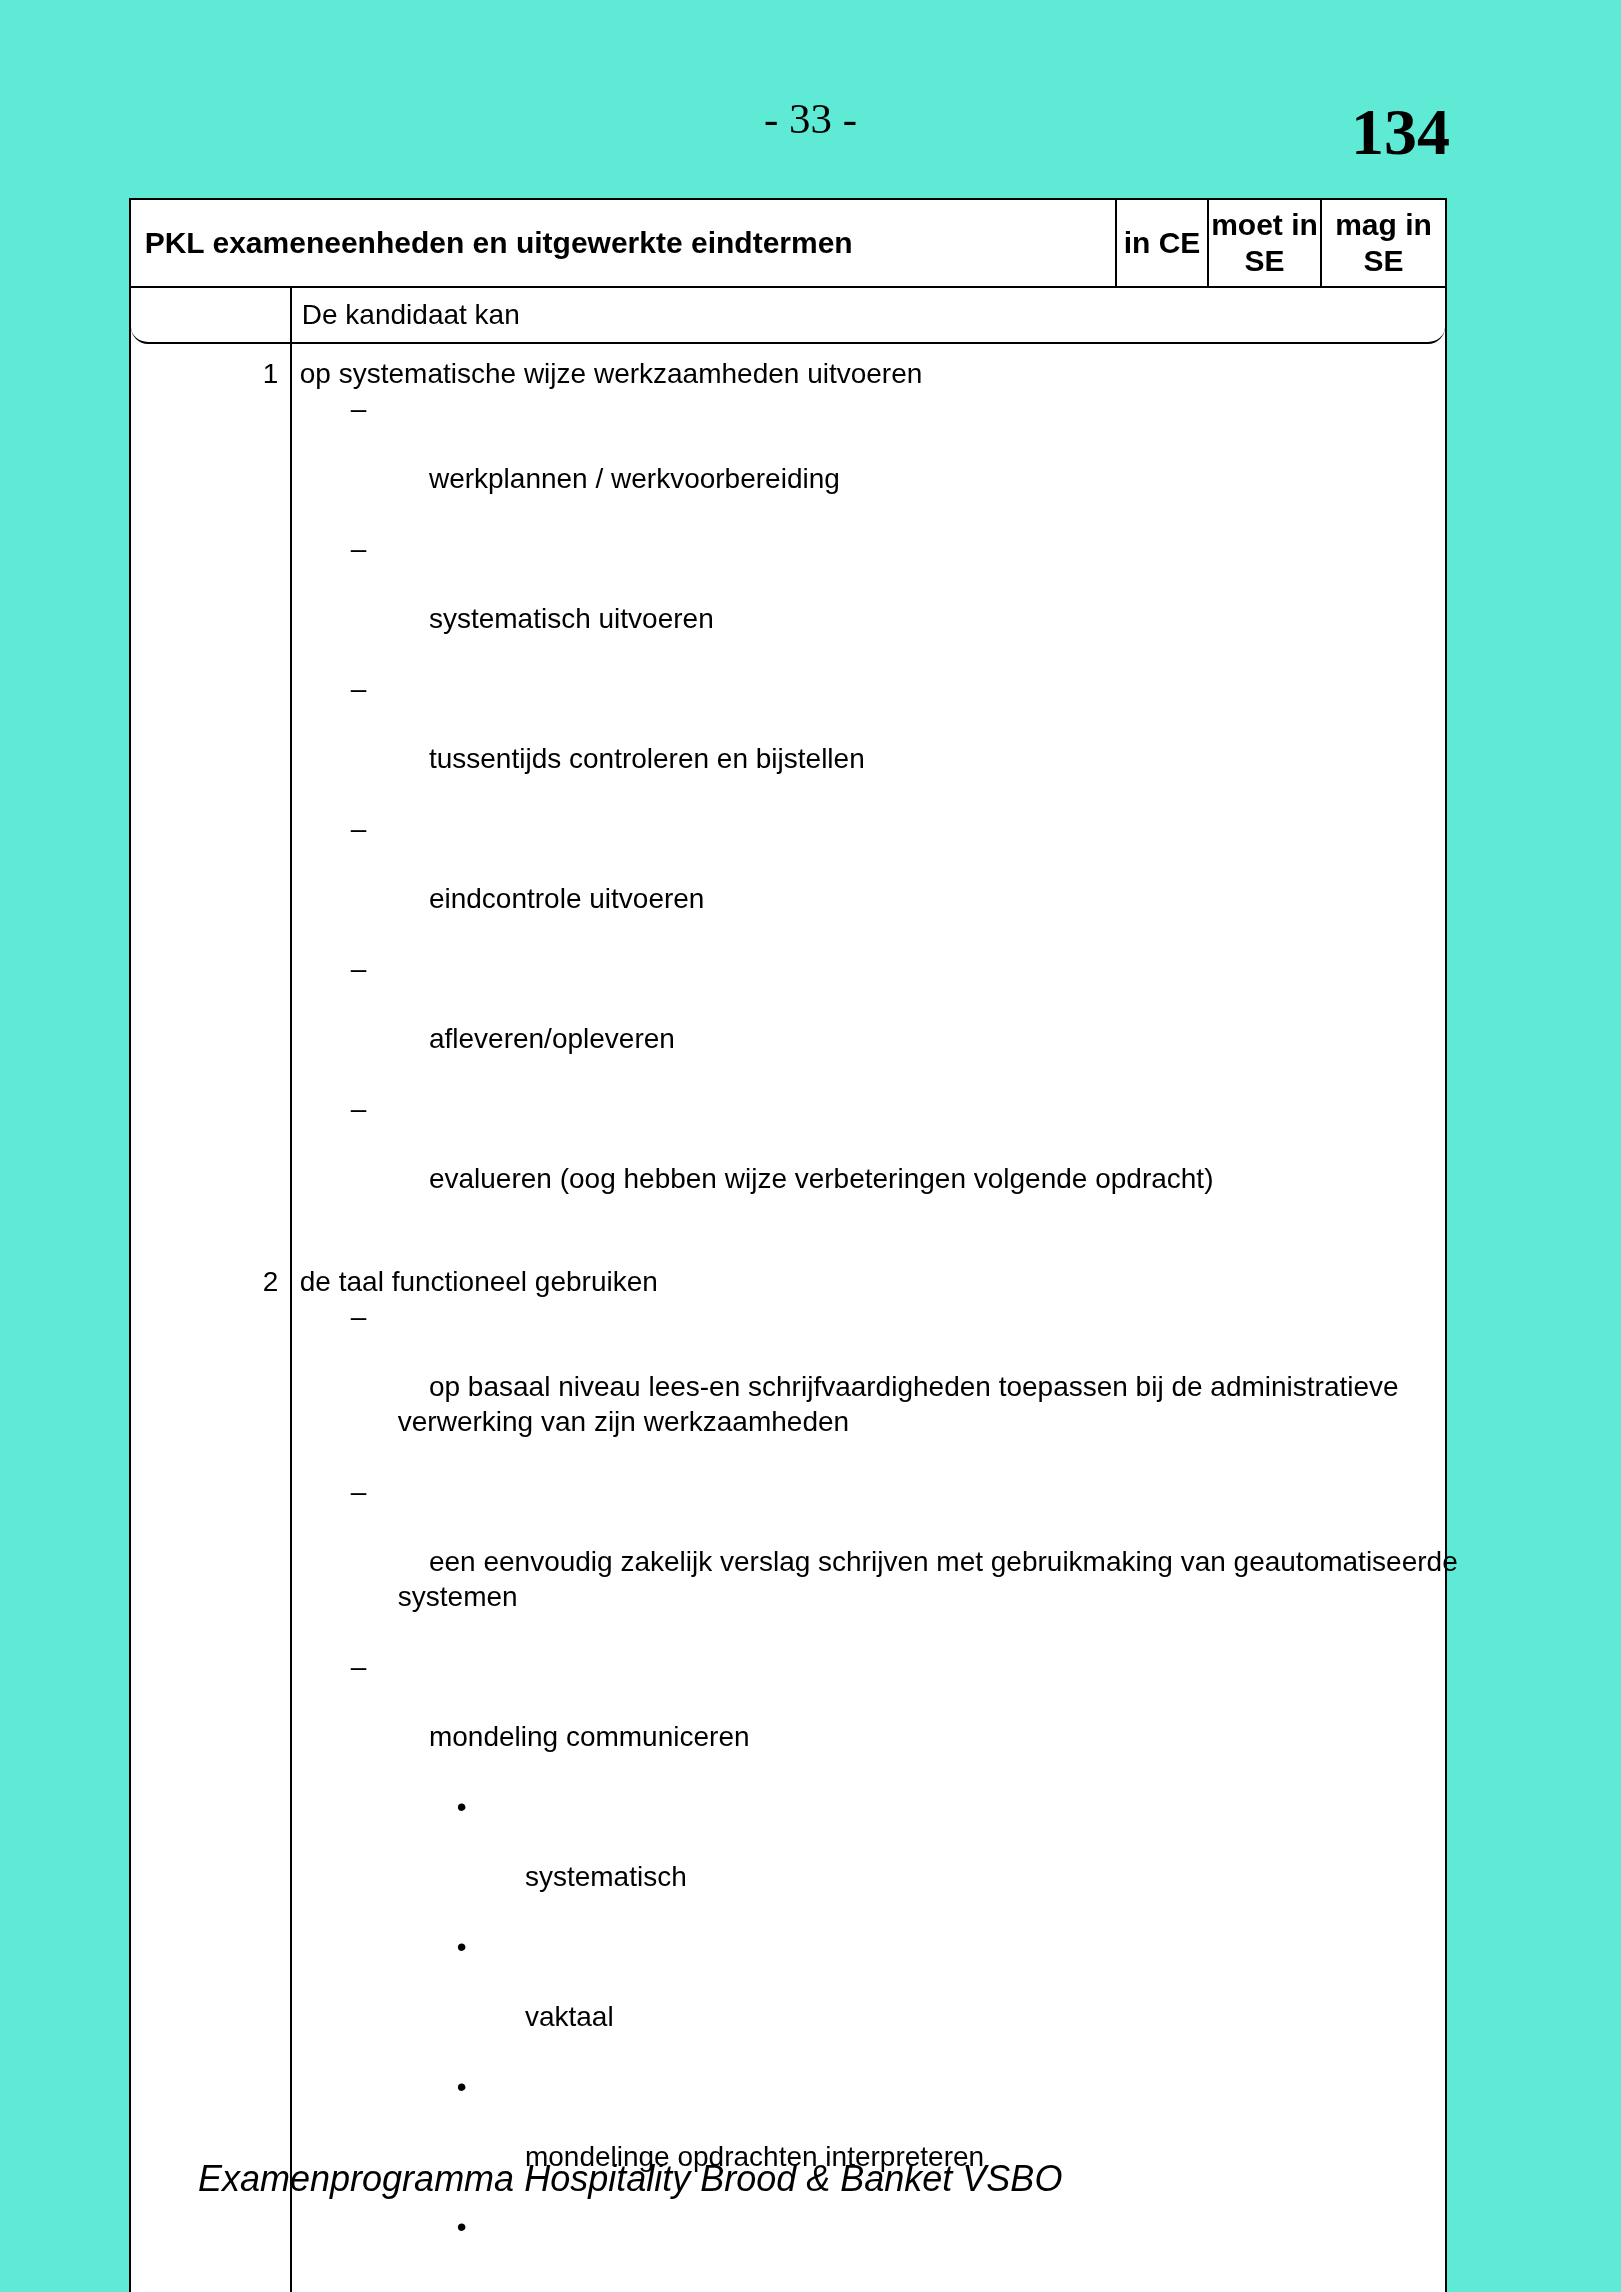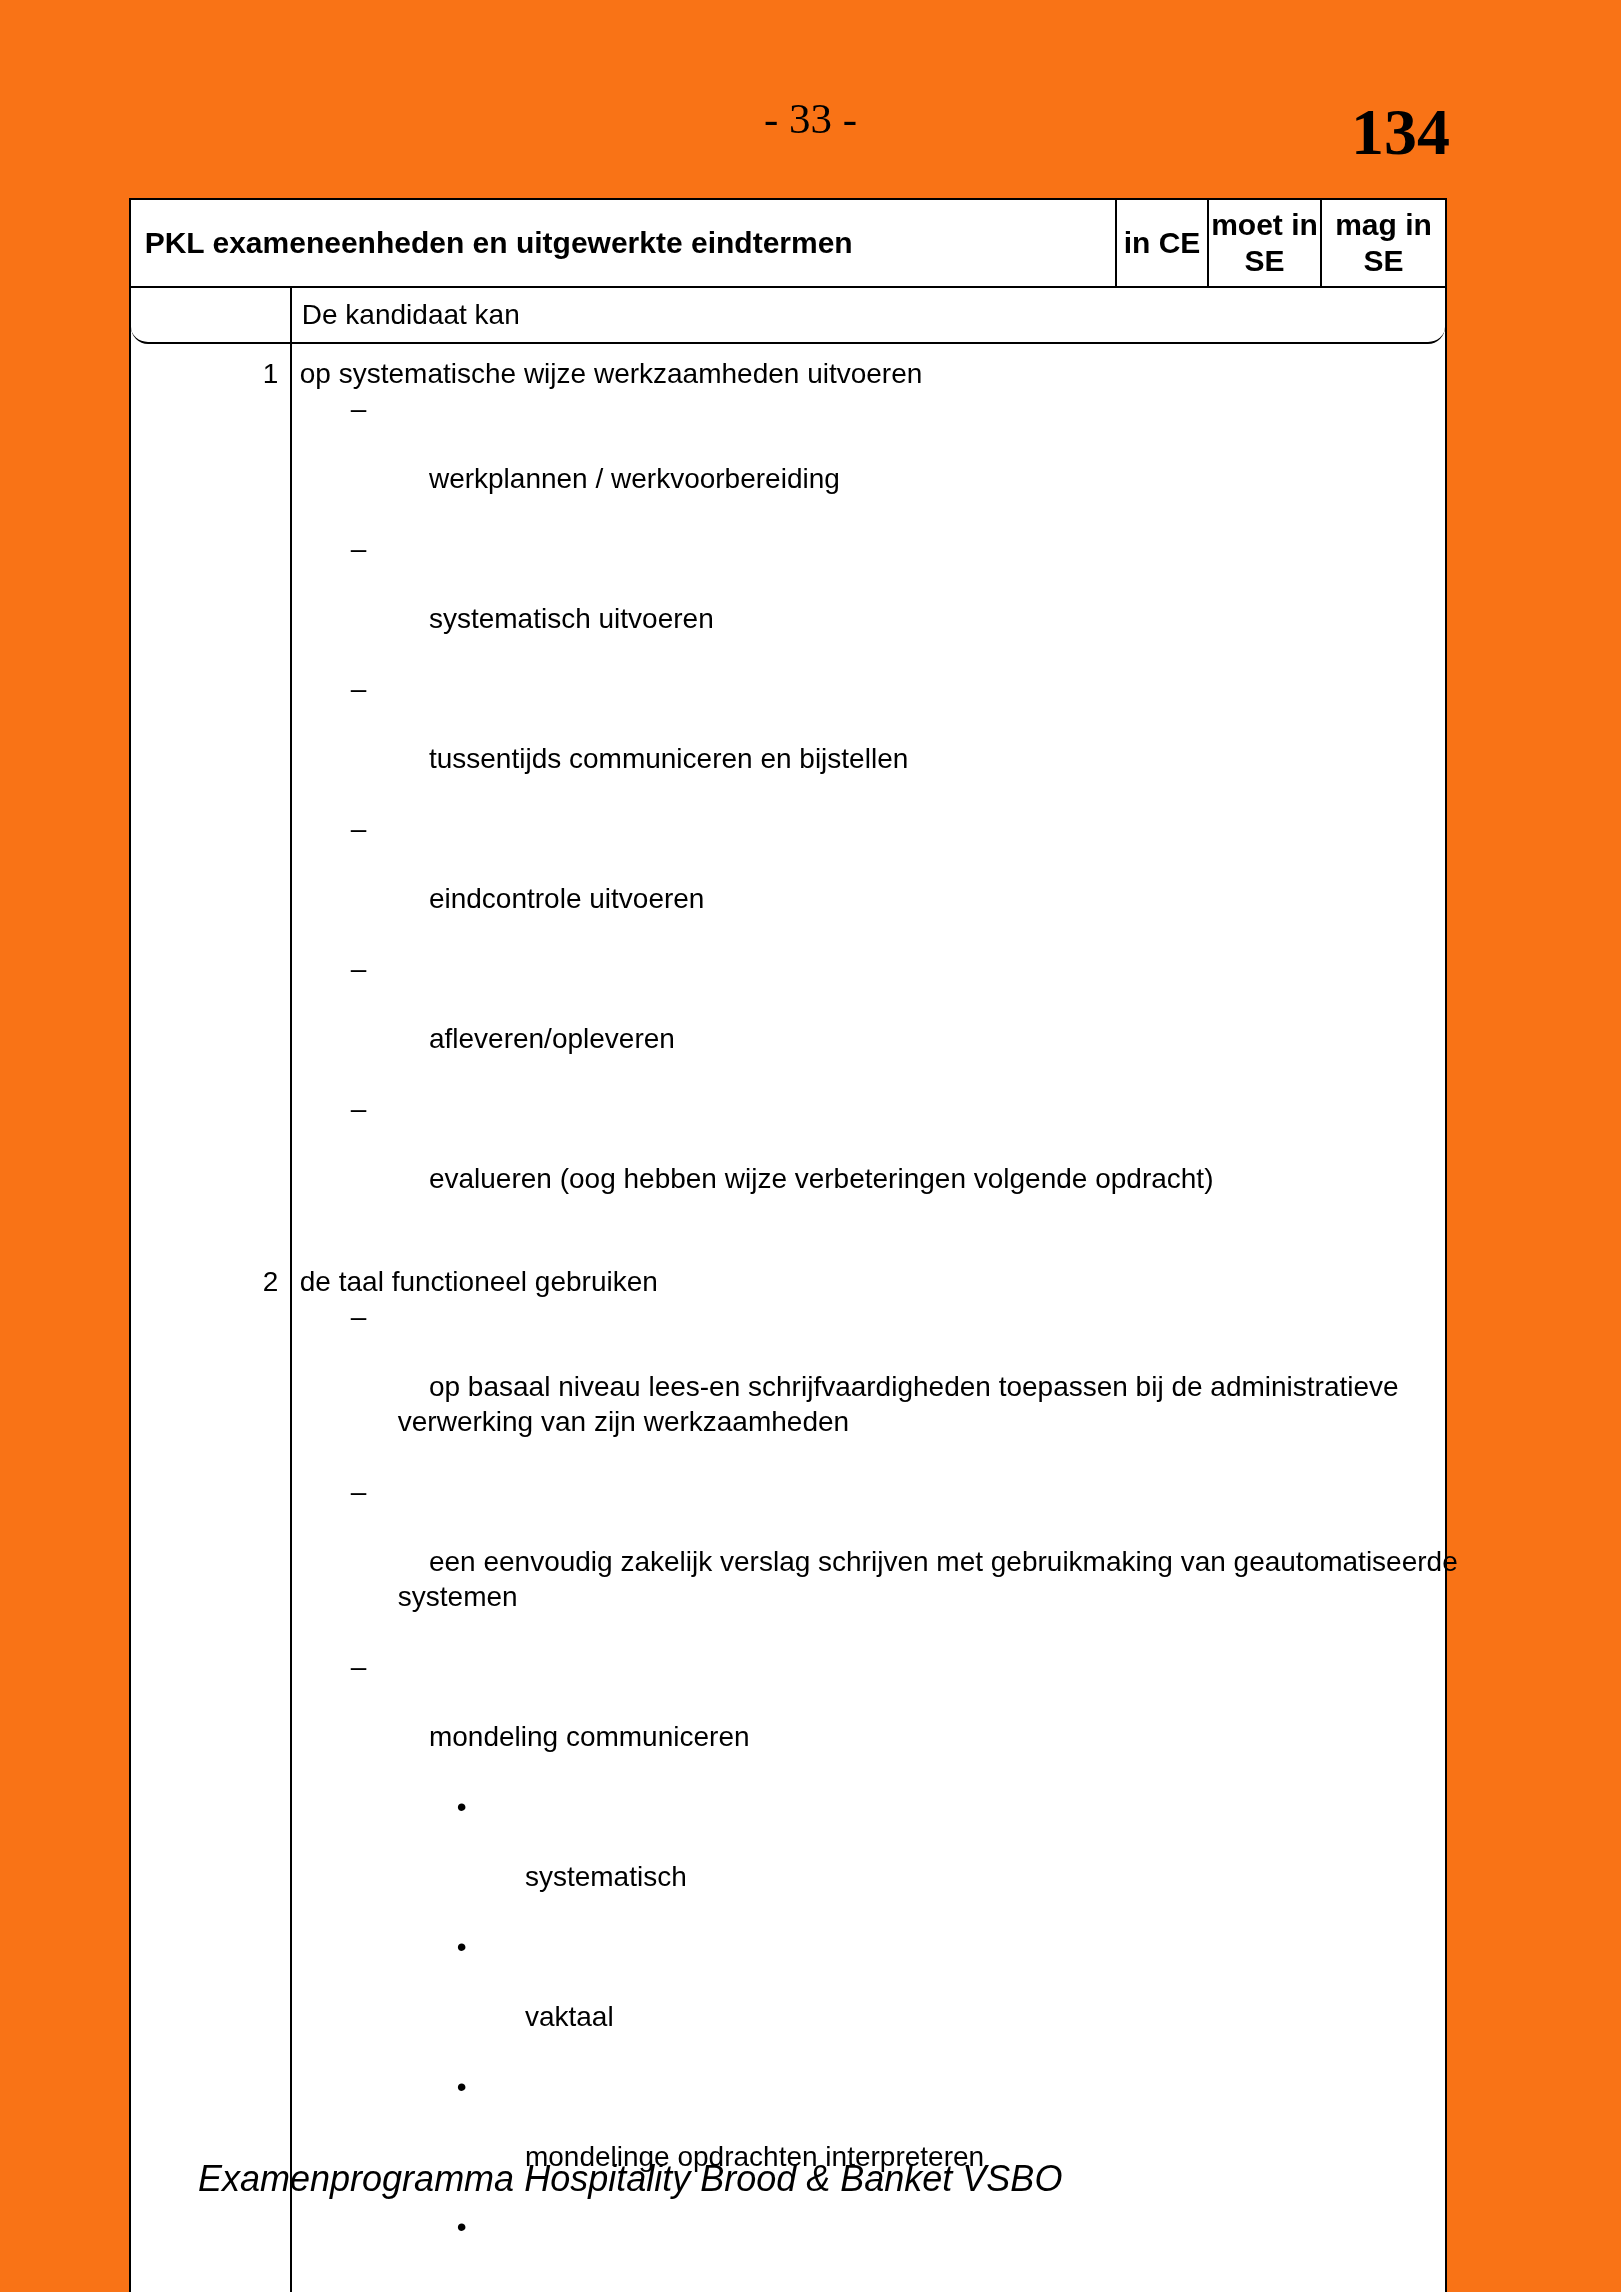--- a/index.html
+++ b/index.html
@@ -1,21 +1,21 @@
 <!DOCTYPE html>
 <html><head>
 <meta charset="utf-8">
 <style>
   * { margin: 0; padding: 0; box-sizing: border-box; }
   html, body { background: #ffffff; }
   .page {
     position: relative;
     width: 1621px;
     height: 2293px;
-    background: #f97316;
+    background: #5eead4;
     color: #000000;
     font-family: "Liberation Sans", sans-serif;
     overflow: hidden;
   }
   .pagenum-top {
     position: absolute;
     top: 94px; left: 0; width: 100%;
     text-align: center;
     font-family: "Liberation Serif", serif;
     font-size: 43px;
@@ -165,21 +165,21 @@
     <span class="btext">werkplannen / werkvoorbereiding</span>
   </div>
 
   <div class="bullet b1">
     <span class="marker">–</span>
     <span class="btext">systematisch uitvoeren</span>
   </div>
 
   <div class="bullet b1">
     <span class="marker">–</span>
-    <span class="btext">tussentijds communiceren en bijstellen</span>
+    <span class="btext">tussentijds controleren en bijstellen</span>
   </div>
 
   <div class="bullet b1">
     <span class="marker">–</span>
     <span class="btext">eindcontrole uitvoeren</span>
   </div>
 
   <div class="bullet b1">
     <span class="marker">–</span>
     <span class="btext">afleveren/opleveren</span>

